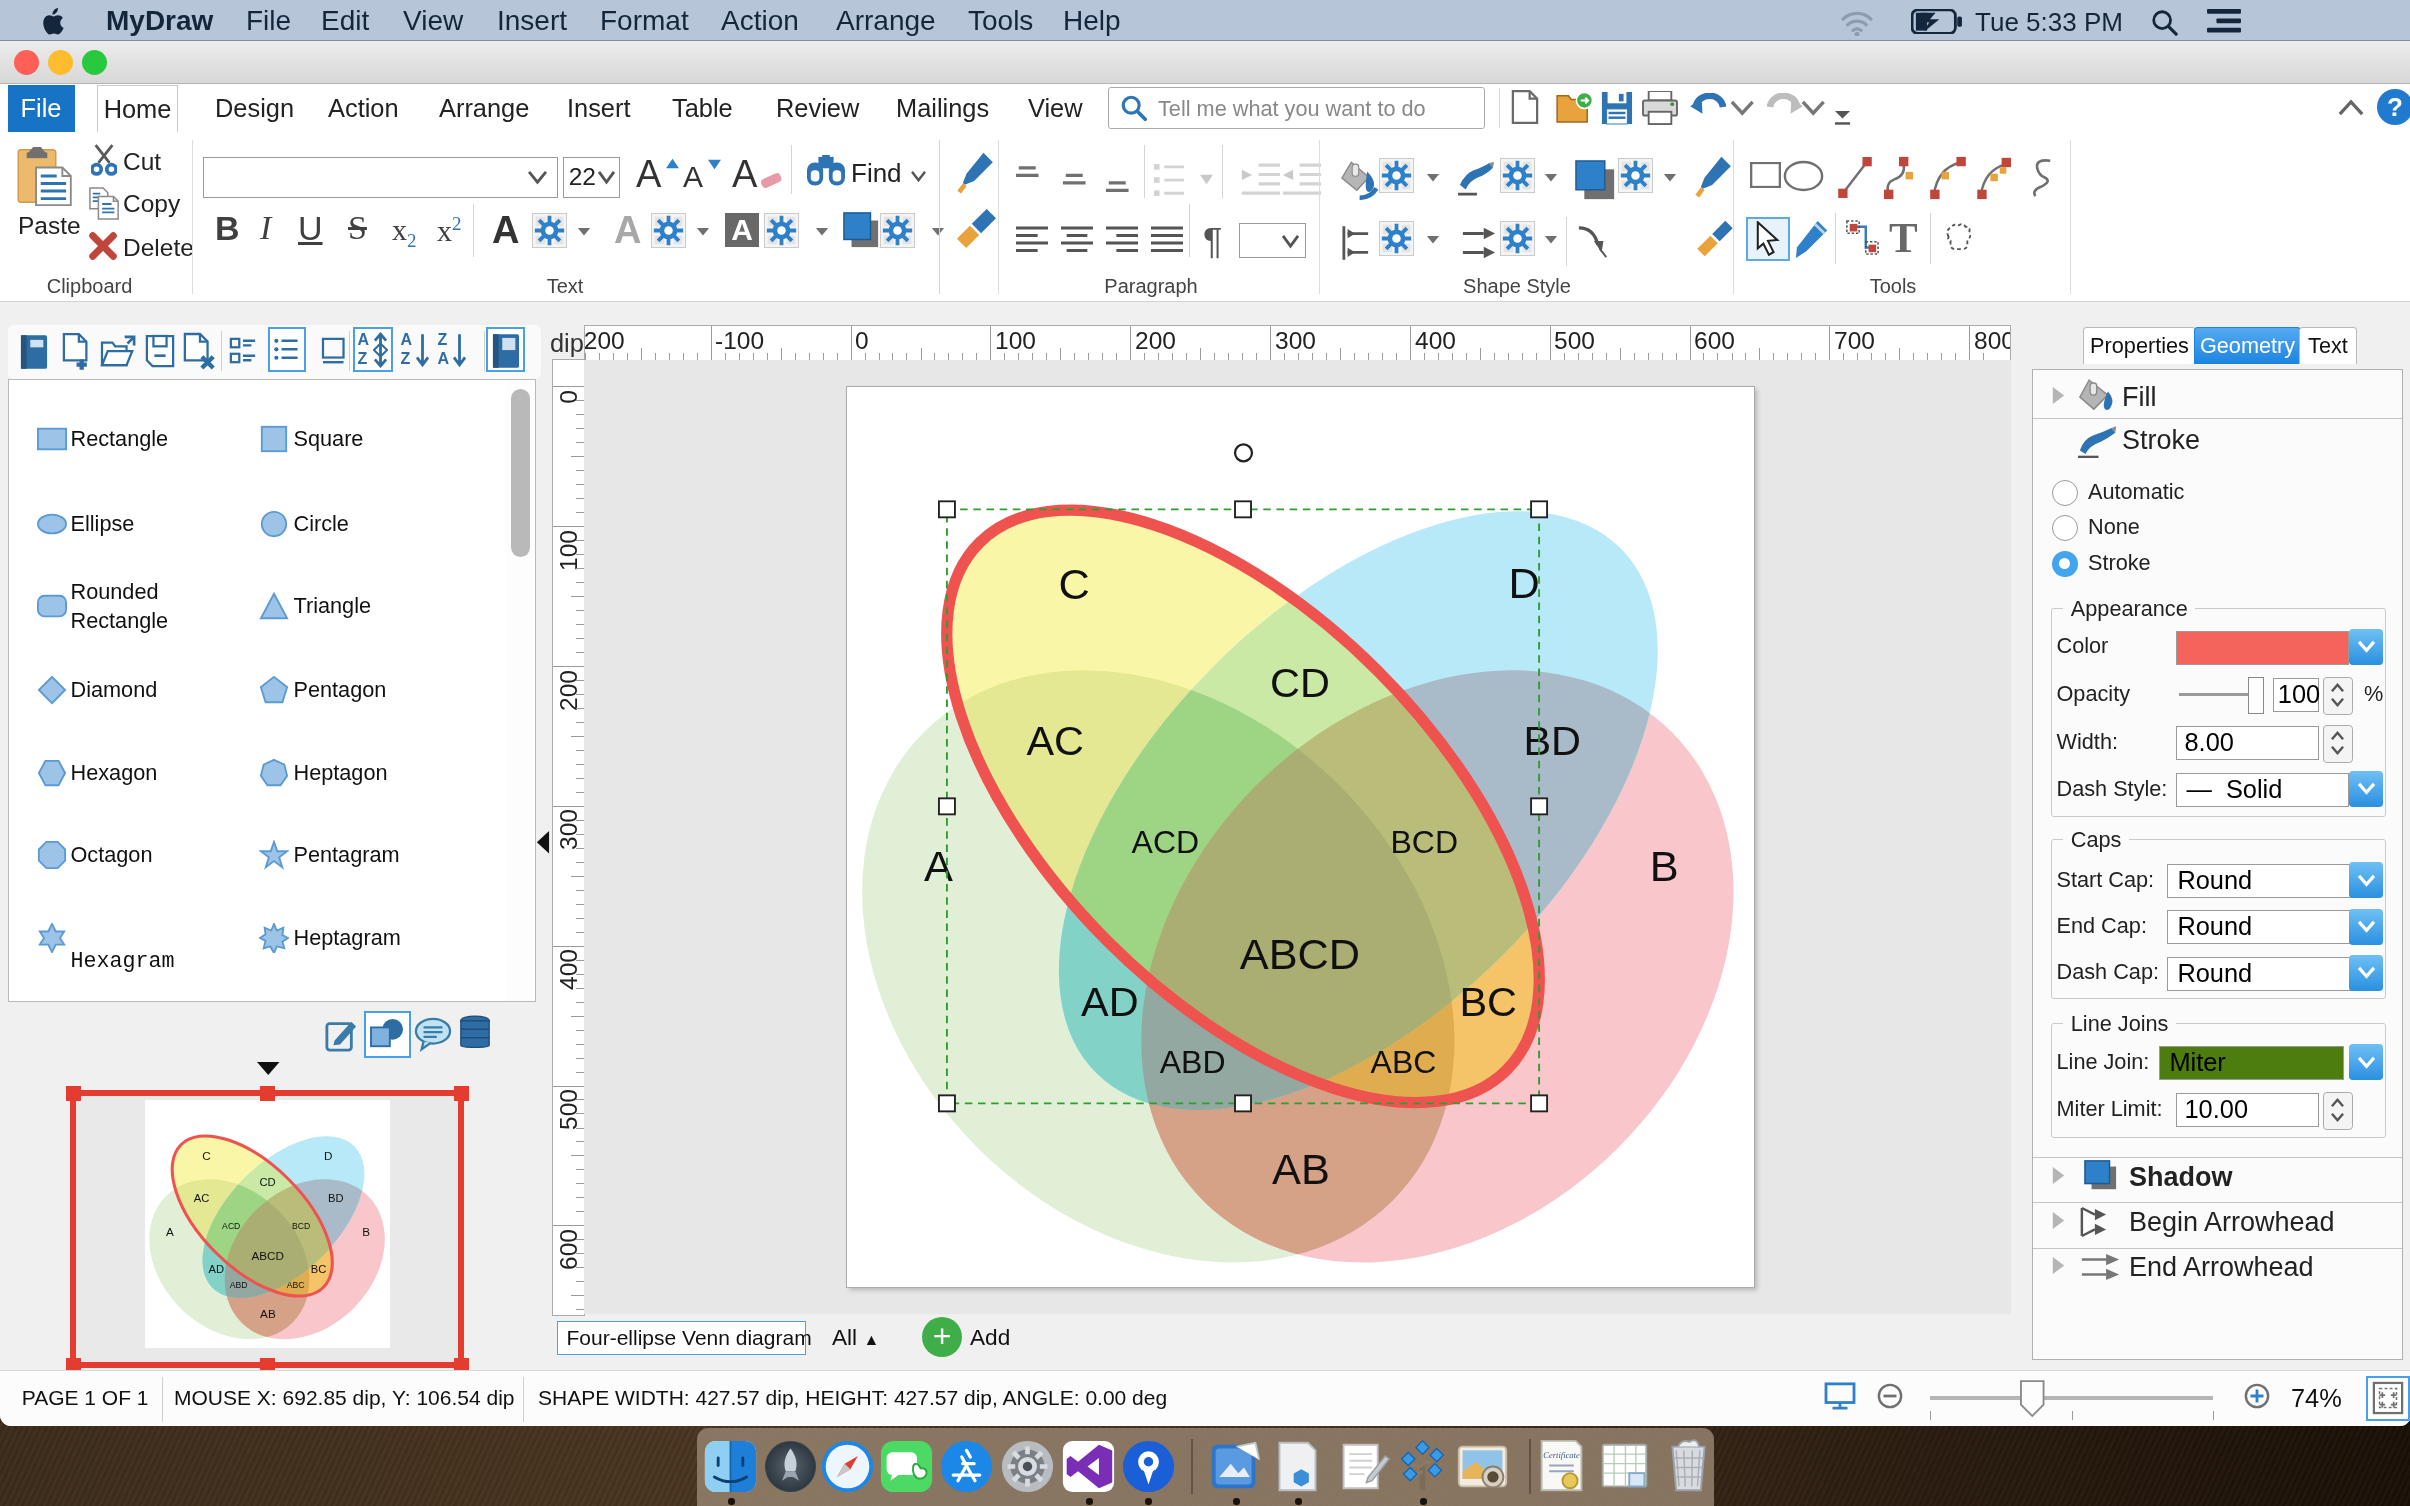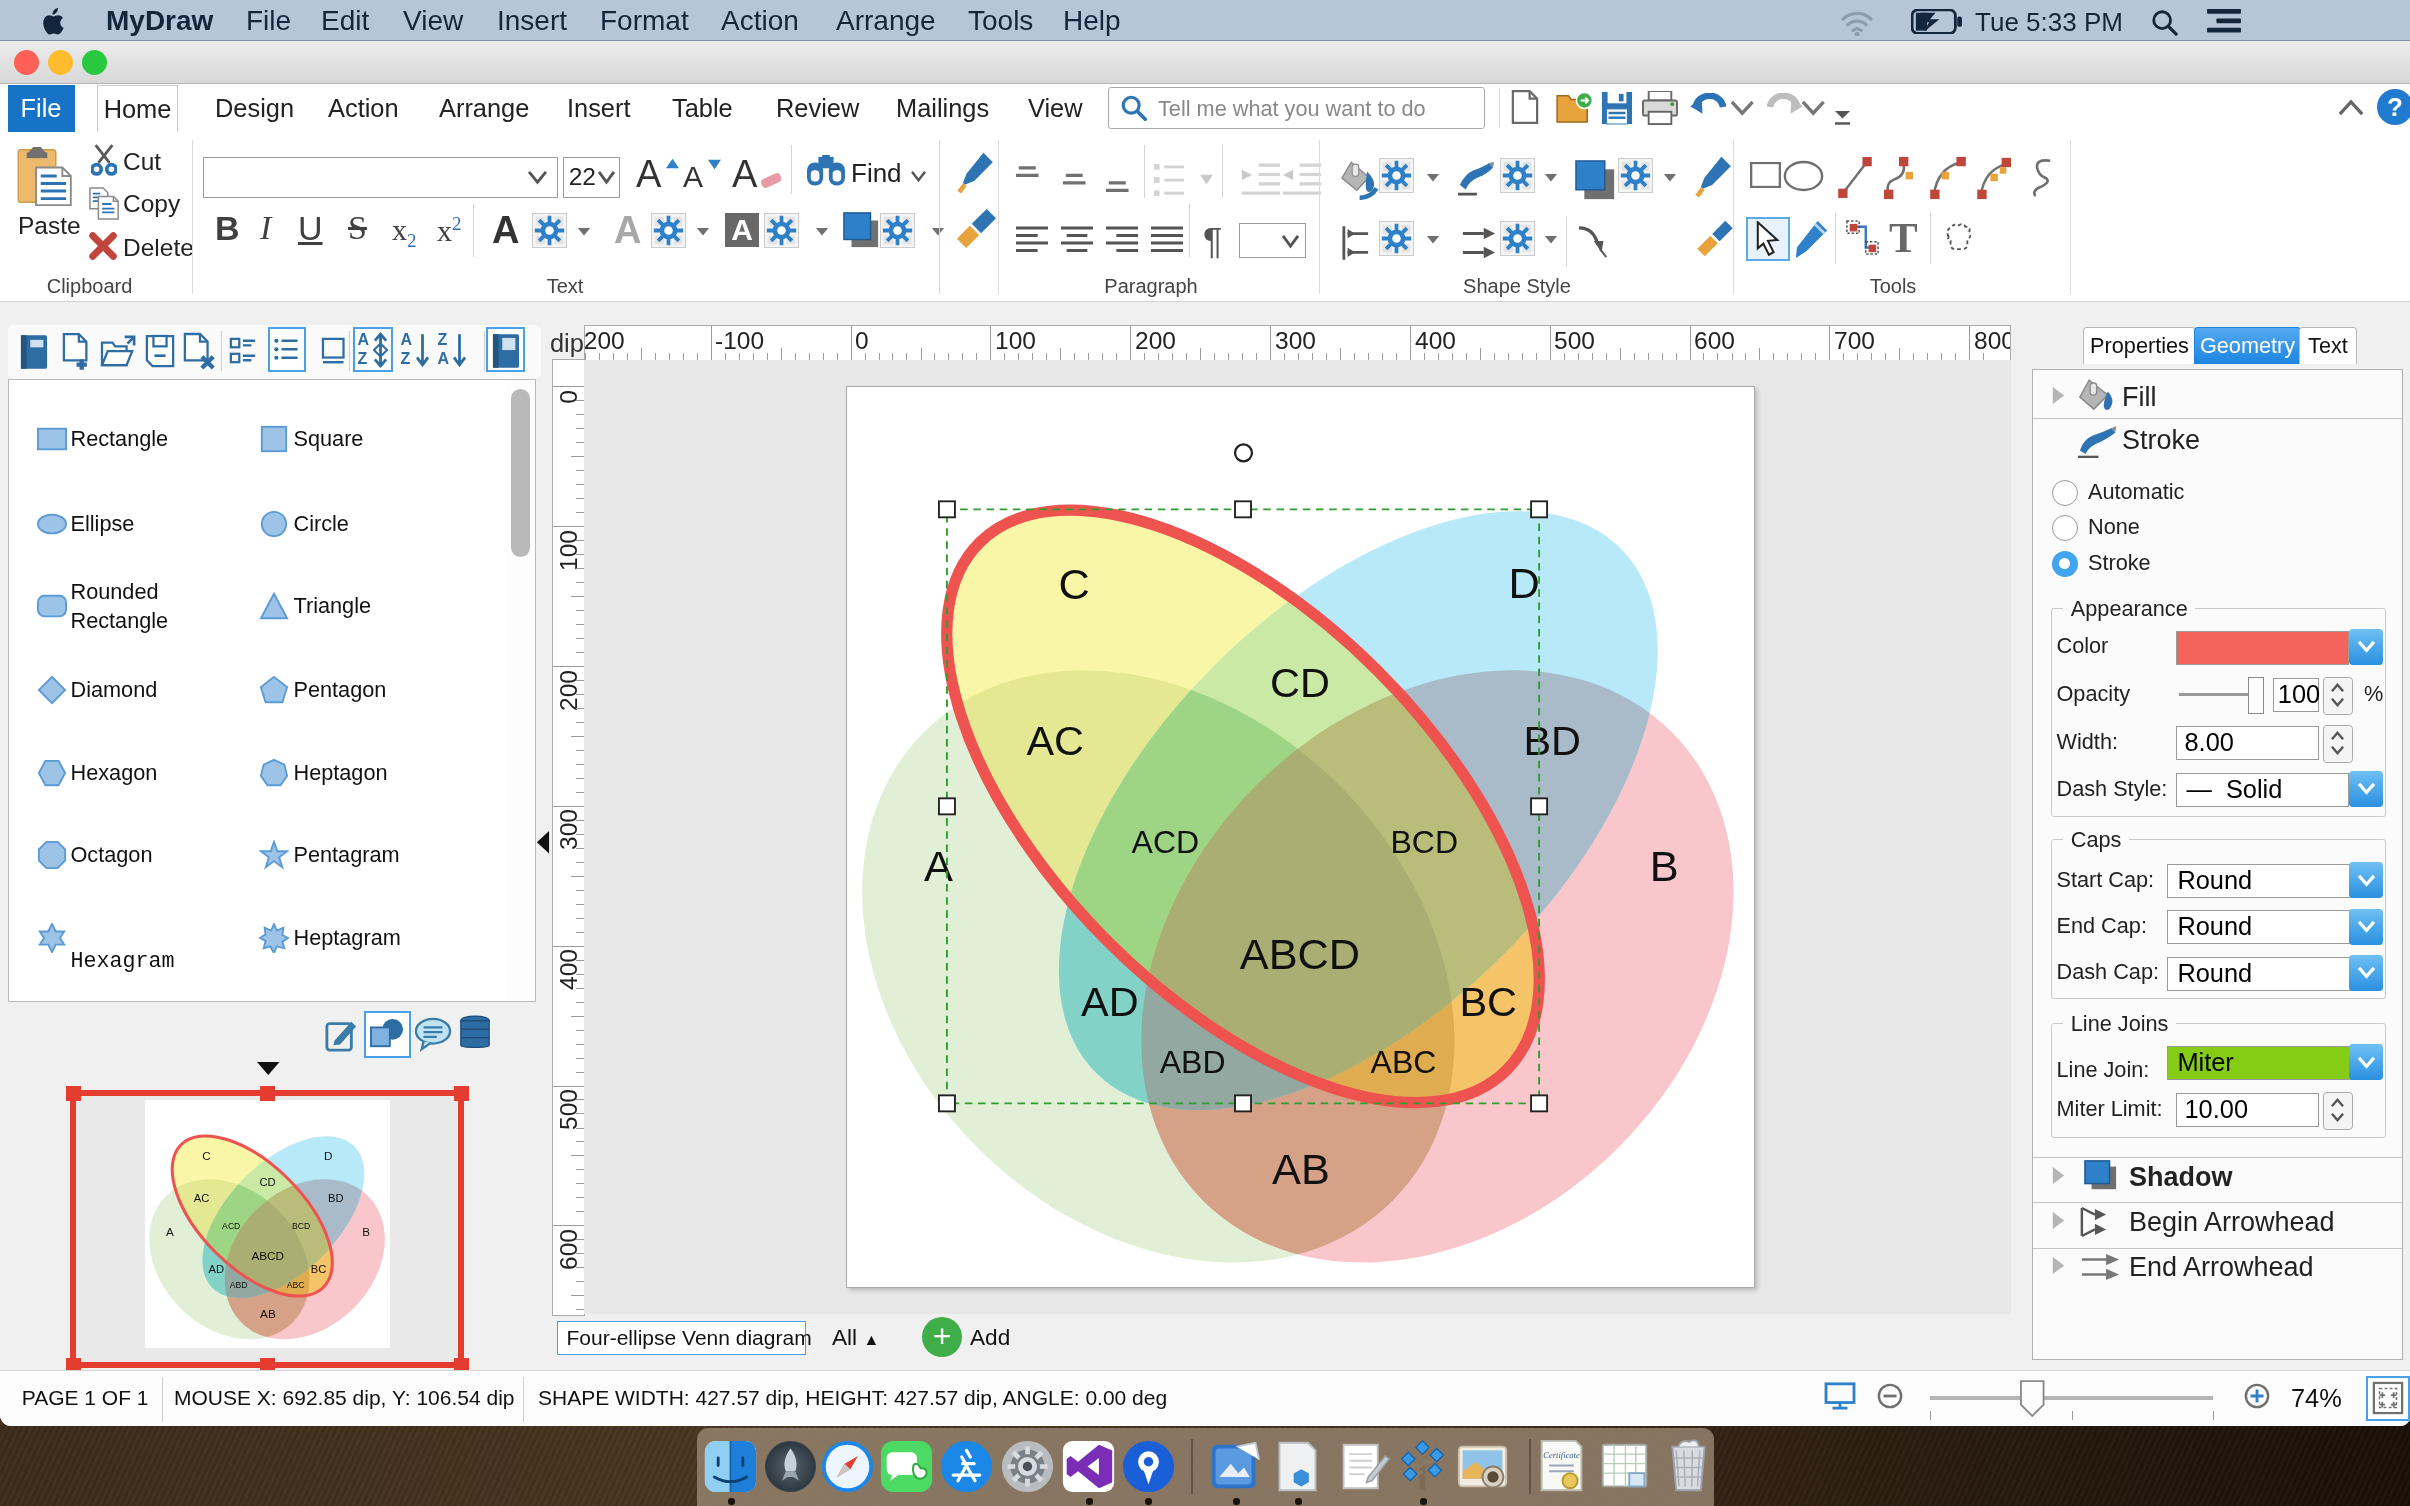--- a/index.html
+++ b/index.html
@@ -1306,22 +1306,22 @@
           <div class="abs" style="left:134px;top:587px;width:183px;height:32px;background:#fff;border:0.9px solid #9a9a9a;font-size:25.4px;">
             <div class="abs" style="left:9.4px;top:0.9px;">Round</div>
           </div>
           <div class="combobtn" style="left:316px;top:585px;"></div>
           <svg class="abs" style="left:324px;top:596px;" width="19" height="14" viewBox="0 0 20 15">
             <path d="M2 2 L10 11 L18 2" fill="none" stroke="#fff" stroke-width="3.4"></path>
           </svg>
           <div class="fieldset" style="left:18px;top:653px;width:333px;height:113px;">
             <div class="legend">Line Joins</div>
           </div>
-          <div class="rlabel" style="left:23.5px;top:679px;margin-top:8px;">Line Join:</div>
-          <div class="abs" style="left:134px;top:676px;width:183px;height:32px;background:#84cc16;border:0.9px solid #9a9a9a;font-size:25.4px;">
+          <div class="rlabel" style="left:23.5px;top:679px;">Line Join:</div>
+          <div class="abs" style="left:126px;top:676px;width:183px;height:32px;background:#4d7c0f;border:0.9px solid #9a9a9a;font-size:25.4px;">
             <div class="abs" style="left:9.4px;top:0.9px;">Miter</div>
           </div>
           <div class="combobtn" style="left:316px;top:674px;"></div>
           <svg class="abs" style="left:324px;top:686px;" width="19" height="14" viewBox="0 0 20 15">
             <path d="M2 2 L10 11 L18 2" fill="none" stroke="#fff" stroke-width="3.4"></path>
           </svg>
           <div class="rlabel" style="left:23.5px;top:726px;">Miter Limit:</div>
           <div class="abs" style="left:143px;top:723px;width:141px;height:32px;background:#fff;border:0.9px solid #9a9a9a;font-size:25.4px;">
             <div class="abs" style="left:7.5px;top:0.9px;">10.00</div>
           </div>

